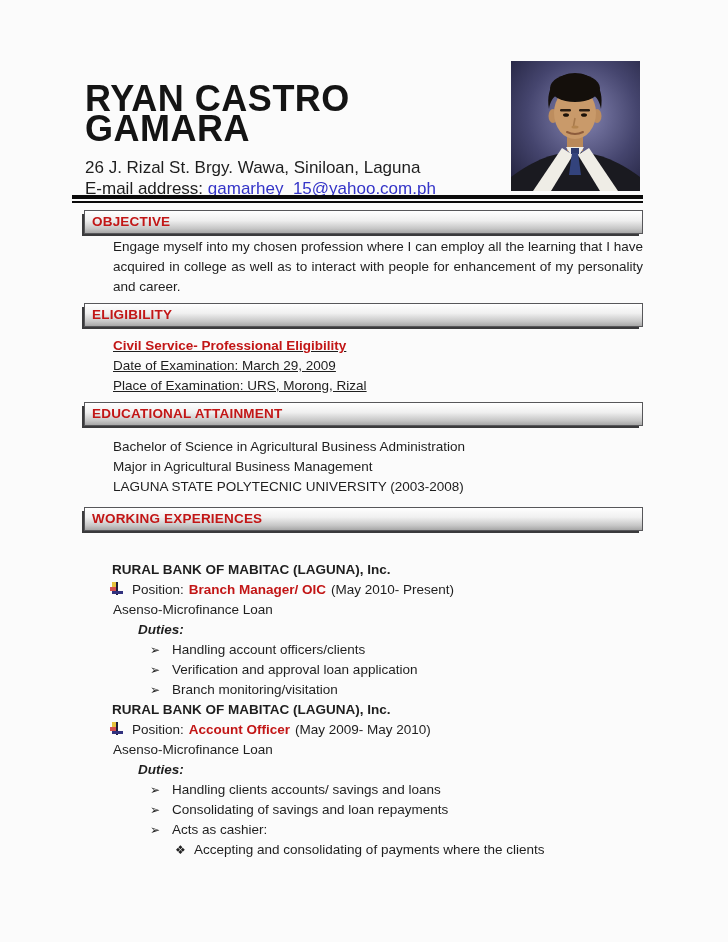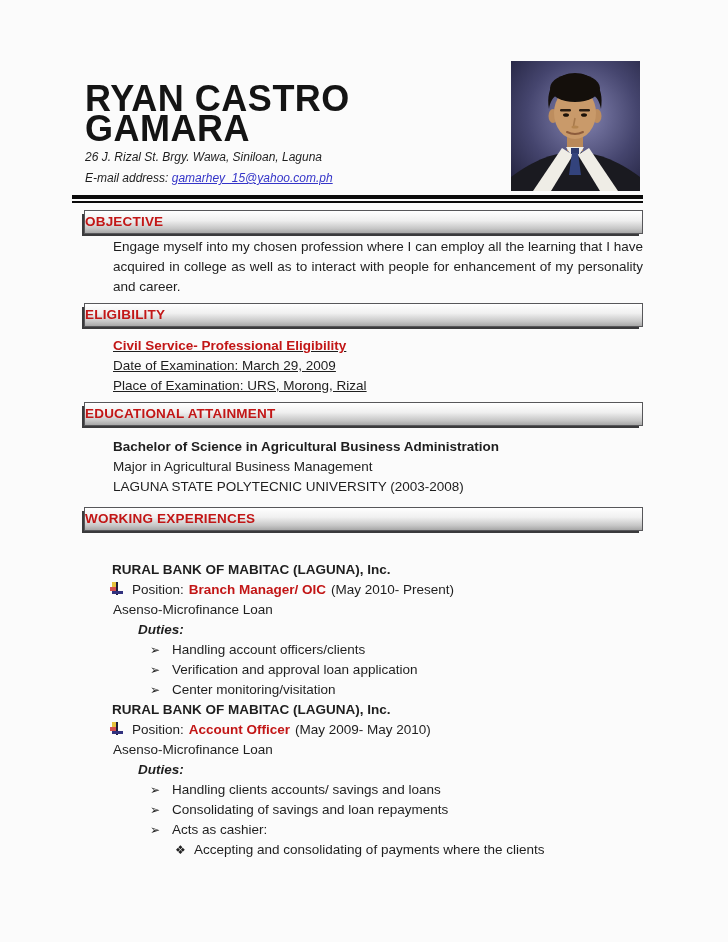--- a/index.html
+++ b/index.html
@@ -6,50 +6,50 @@
     --accent_red:#C21616; --link_blue:#3434C8; --text:#1E1E1E; --page_bg:#FBFBFB;
   }
   html,body{margin:0;padding:0;}
   body{background:#e9e9e9;font-family:"Liberation Sans","DejaVu Sans",sans-serif;}
   .page{position:relative;width:728px;height:942px;background:var(--page_bg,#FBFBFB);
         margin:0 auto;overflow:hidden;color:var(--text,#1E1E1E);}
 
   
   .header-block{position:absolute;left:85px;top:84px;width:420px;}
   .name{margin:0;font-size:36px;line-height:30px;font-weight:700;letter-spacing:.5px;color:#141414;}
-  .contact{margin-top:3px;font-size:12px;font-style:italic;}
+  .contact{margin-top:13px;font-size:17px;}
   .contact .cline{height:21px;line-height:21px;white-space:nowrap;}
   .email-link{color:var(--link_blue,#3434C8);text-decoration:underline;cursor:pointer;}
 
   
   .photo{position:absolute;left:511px;top:61px;width:129px;height:130px;}
   .photo svg{display:block;}
 
   
   .double-rule{position:absolute;left:72px;top:195px;width:571px;}
   .rule-thick{height:4px;background:#0a0a0a;}
   .rule-thin{height:2px;background:#0a0a0a;margin-top:2px;}
 
   
   .section-box{position:absolute;left:84px;width:557px;height:22px;
     border:1px solid #57575a;
     background:linear-gradient(180deg,#ffffff 0%,#f0f0f0 42%,#c6c6c6 80%,#a7a7a7 100%);
     box-shadow:-3px 3px 0 -1px #3a3a3c;}
-  .section-title{display:block;padding-left:0;line-height:22px;font-size:13.5px;
+  .section-title{display:block;padding-left:7px;line-height:22px;font-size:13.5px;
     font-weight:700;color:var(--accent_red,#C21616);letter-spacing:.2px;}
 
   
   .body-text{font-size:13.5px;line-height:20px;}
   .objective-body{position:absolute;left:113px;top:237px;width:530px;text-align:justify;}
   .eligibility-body{position:absolute;left:113px;top:336px;width:520px;text-decoration:underline;}
   .education-body{position:absolute;left:113px;top:437px;width:520px;}
   .work-body{position:absolute;left:84px;top:536px;width:560px;margin-top:24px;}
   .line{height:20px;line-height:20px;white-space:nowrap;}
   .red-bold{color:var(--accent_red,#C21616);font-weight:700;}
-  .bold{font-weight:700;}
+  .bold{font-weight:400;}
   .ind-text{margin-left:29px;}
   .company{margin-left:28px;font-weight:700;}
   .position-line{margin-left:26px;}
   .duties-label{margin-left:54px;font-weight:700;font-style:italic;}
   .duty{margin-left:66px;}
   .subduty{margin-left:91px;}
   .arrow-bullet{display:inline-block;width:22px;font-size:12px;color:#222;}
   .diamond-bullet{display:inline-block;width:19px;font-size:12px;color:#222;}
   .pos-label{margin-right:5px;}
   .pos-title{margin-right:5px;text-align:center;}
@@ -154,21 +154,21 @@
   <div class="work-body body-text">
 
     <div class="line company">RURAL BANK OF MABITAC (LAGUNA), Inc.</div>
     <div class="line position-line">
       <span class="pos-icon"><span class="sq-y"></span><span class="bar-r"></span><span class="bar-v"></span><span class="bar-b"></span></span><span class="pos-label">Position:</span><span class="pos-title red-bold">Branch Manager/ OIC</span><span>(May 2010- Present)</span>
     </div>
     <div class="line ind-text">Asenso-Microfinance Loan</div>
     <div class="line duties-label">Duties:</div>
     <div class="line duty"><span class="arrow-bullet">➢</span><span>Handling account officers/clients</span></div>
     <div class="line duty"><span class="arrow-bullet">➢</span><span>Verification and approval loan application</span></div>
-    <div class="line duty"><span class="arrow-bullet">➢</span><span>Center monitoring/visitation</span></div>
+    <div class="line duty"><span class="arrow-bullet">➢</span><span>Branch monitoring/visitation</span></div>
 
     <div class="line company">RURAL BANK OF MABITAC (LAGUNA), Inc.</div>
     <div class="line position-line">
       <span class="pos-icon"><span class="sq-y"></span><span class="bar-r"></span><span class="bar-v"></span><span class="bar-b"></span></span><span class="pos-label">Position:</span><span class="pos-title red-bold">Account Officer</span><span>(May 2009- May 2010)</span>
     </div>
     <div class="line ind-text">Asenso-Microfinance Loan</div>
     <div class="line duties-label">Duties:</div>
     <div class="line duty"><span class="arrow-bullet">➢</span><span>Handling clients accounts/ savings and loans</span></div>
     <div class="line duty"><span class="arrow-bullet">➢</span><span>Consolidating of savings and loan repayments</span></div>
     <div class="line duty"><span class="arrow-bullet">➢</span><span>Acts as cashier:</span></div>

